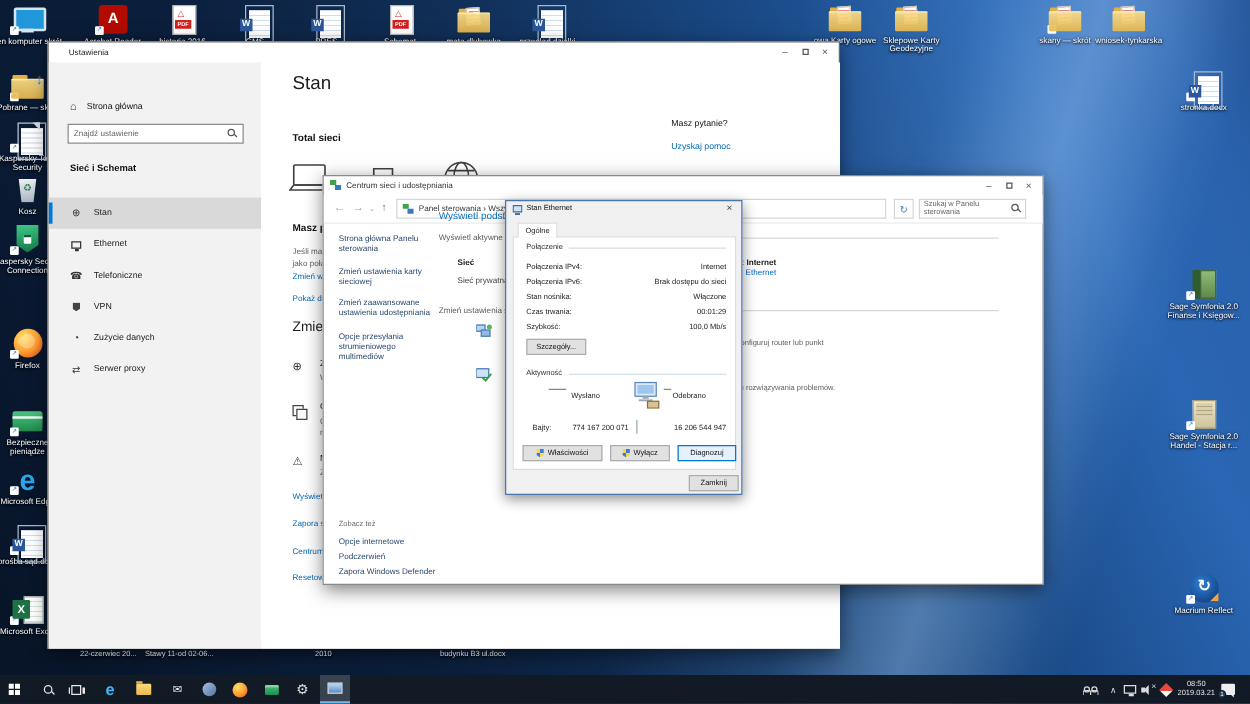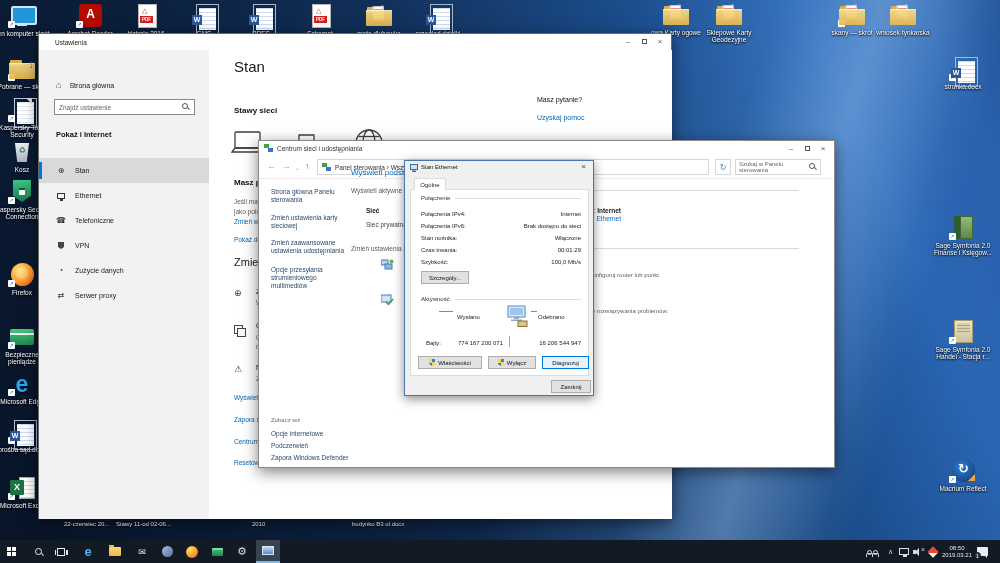--- a/index.html
+++ b/index.html
@@ -361,21 +361,21 @@
     </div>
     <div class="set-side">
       <div class="home-row">
         <span class="home-glyph">⌂</span>
         <span>Strona główna</span>
       </div>
       <div class="sbox">
         <span class="ph">Znajdź ustawienie</span>
         <span class="lens"></span>
       </div>
-      <div class="side-sec">Pokaż i Internet</div>
+      <div class="side-sec">Sieć i Schemat</div>
       <div class="nav-item sel" style="top:108px">
         <span class="nico">⊕</span>
         <span>Stan</span>
       </div>
       <div class="nav-item" style="top:133px">
         <span class="nico">
             <span class="mini-eth"></span>
           </span>
         <span>Ethernet</span>
       </div>
@@ -393,21 +393,21 @@
         <span class="nico">◔</span>
         <span>Zużycie danych</span>
       </div>
       <div class="nav-item" style="top:233px">
         <span class="nico">⇄</span>
         <span>Serwer proxy</span>
       </div>
     </div>
     <div class="set-main">
       <div class="abs h-stan" style="left:25px;top:8px">Stan</div>
-      <div class="abs h-sub" style="left:25px;top:56px">Stawy sieci</div>
+      <div class="abs h-sub" style="left:25px;top:56px">Total sieci</div>
 
       <svg class="abs" style="left:22px;top:74px" width="165" height="42" viewBox="0 0 165 42">
         <g stroke="#3f3f3f" stroke-width="1.3" fill="none">
           <rect x="4" y="8" width="25" height="16" rx="1"></rect>
           <path d="M1 28 L32 28 L29 24 L4 24 Z"></path>
           <path d="M36 17 H62"></path>
           <path d="M68 11 h15 v16 h-4 v-5 h-7 v5 h-4 z"></path>
           <path d="M89 17 H116"></path>
           <circle cx="138" cy="19" r="13"></circle>
           <ellipse cx="138" cy="19" rx="6" ry="13"></ellipse>

